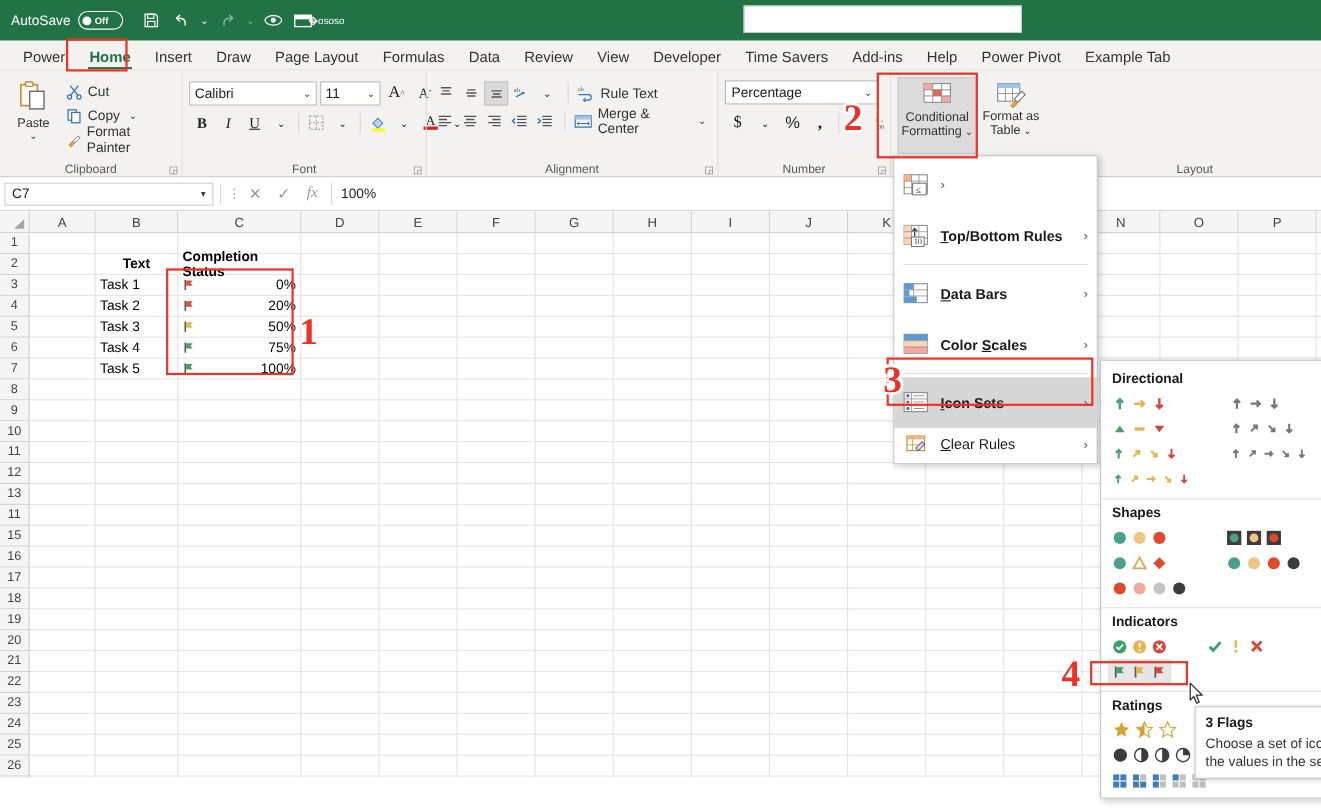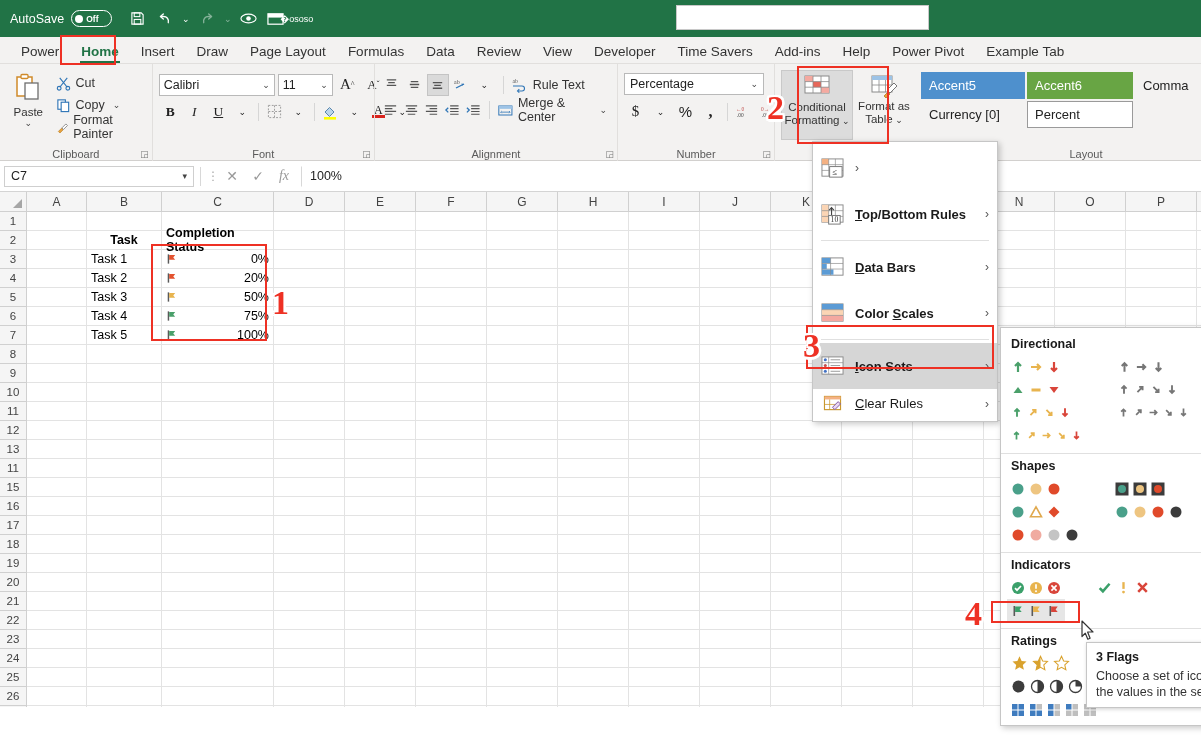--- a/index.html
+++ b/index.html
@@ -470,32 +470,20 @@
           <rect x="2" y="2" width="20" height="4" fill="#9dc3e6"></rect>
           <path d="M9 6v12M15.5 6v12M2 11h20" stroke="#8a8a8a" stroke-width=".8"></path>
           <path d="M17 16l7-7 3 3-7 7z" fill="#fff" stroke="#777" stroke-width="1"></path>
           <path d="M14 22l4-4 2 2-4 4z" fill="#e8a33d" stroke="#b87a20" stroke-width=".8"></path>
         </svg>
         <span class="lbl" style="font-size:11.5px;line-height:12.5px;">
           <span>Format as</span><br>
           <span>Table</span><span style="font-size:9px;">&nbsp;⌄</span>
         </span>
       </div>
-      <div style="display:flex;flex-direction:column;gap:2px;margin-left:6px;margin-top:2px;">
-        <div style="display:flex;gap:2px;">
-          <div class="stylebox" style="width:104px;background:#4e90cd;color:#fff;border-color:#4e90cd;">Accent5</div>
-          <div class="stylebox" style="width:106px;background:#68a544;color:#fff;border-color:#68a544;">Accent6</div>
-          <div class="stylebox" style="width:60px;background:#f3f2f1;color:#222;border-color:transparent;">Comma</div>
-        </div>
-        <div style="display:flex;gap:2px;">
-          <div class="stylebox" style="width:104px;background:#f3f2f1;color:#222;border-color:transparent;">Currency [0]</div>
-          <div class="stylebox" style="width:106px;background:#fff;color:#222;border-color:#9a9a9a;">Percent</div>
-          <div class="stylebox" style="width:60px;background:#f3f2f1;border-color:transparent;"></div>
-        </div>
-      </div>
     </div>
     <div class="glabel" style="left:auto;right:0;width:230px;">Layout</div>
   </div>
 </div>
 
 <div class="fbar">
   <div class="namebox">
     <span>C7</span>
     <span class="cbcaret">▾</span>
   </div>
@@ -577,21 +565,21 @@
           <div class="gcell" style="width: 71px; min-width: 71px;"></div>
           <div class="gcell" style="width: 71px; min-width: 71px;"></div>
           <div class="gcell" style="width: 71px; min-width: 71px;"></div>
           <div class="gcell" style="width: 71px; min-width: 71px;"></div>
           <div class="gcell" style="width: 71px; min-width: 71px;"></div>
           <div class="gcell" style="width: 71px; min-width: 71px;"></div>
           <div class="gcell" style="width: 71px; min-width: 71px;"></div>
         </div>
         <div class="grow">
           <div class="gcell" style="width: 60px; min-width: 60px;"></div>
-          <div class="gcell bold ctr" style="width: 75px; min-width: 75px;">Task</div>
+          <div class="gcell bold ctr" style="width: 75px; min-width: 75px;">Text</div>
           <div class="gcell bold" style="width: 112px; min-width: 112px;">Completion Status</div>
           <div class="gcell" style="width: 71px; min-width: 71px;"></div>
           <div class="gcell" style="width: 71px; min-width: 71px;"></div>
           <div class="gcell" style="width: 71px; min-width: 71px;"></div>
           <div class="gcell" style="width: 71px; min-width: 71px;"></div>
           <div class="gcell" style="width: 71px; min-width: 71px;"></div>
           <div class="gcell" style="width: 71px; min-width: 71px;"></div>
           <div class="gcell" style="width: 71px; min-width: 71px;"></div>
           <div class="gcell" style="width: 71px; min-width: 71px;"></div>
           <div class="gcell" style="width: 71px; min-width: 71px;"></div>

